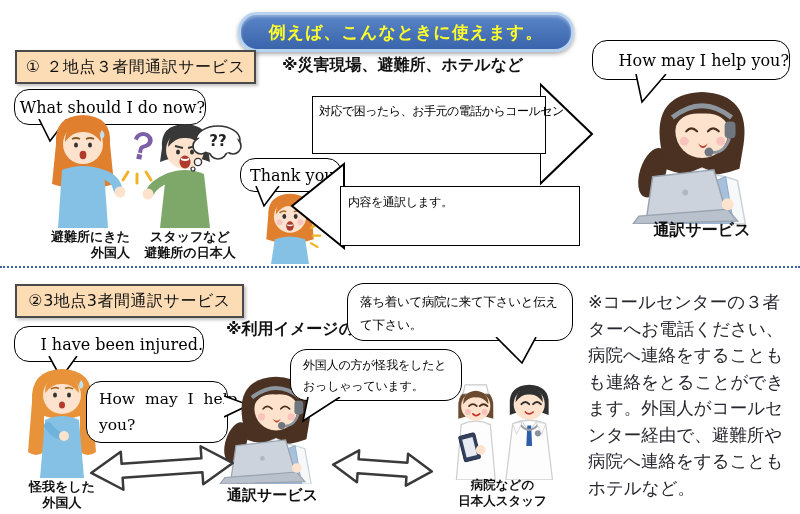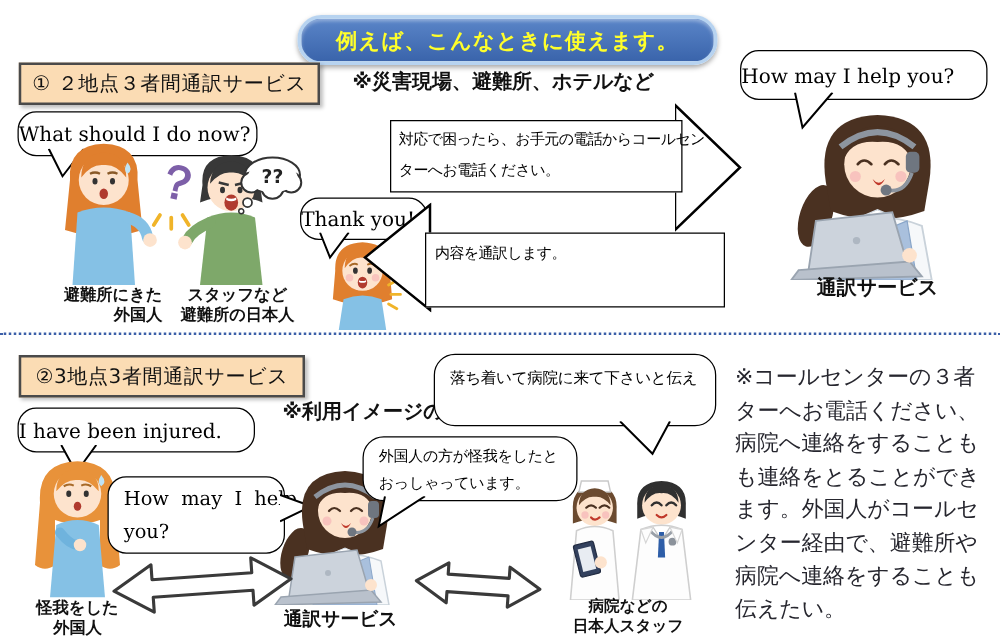--- a/index.html
+++ b/index.html
@@ -9,21 +9,21 @@
   .nowrap{white-space:nowrap;}
   .banner{display:flex;align-items:center;justify-content:center;
           background:linear-gradient(#5a85c8,#3a64ab);border:3px solid #b7d3f0;border-radius:19px;
           box-shadow:0 2px 4px rgba(0,0,0,.35), inset 0 2px 3px rgba(255,255,255,.35);
           color:#ffff2a;font-weight:bold;font-size:17px;letter-spacing:1px;}
   .hdr{display:flex;align-items:center;justify-content:center;background:#fbdcb4;
        border:2px solid #4a4a4a;box-shadow:2px 2px 3px rgba(0,0,0,.25);
        font-size:16px;letter-spacing:.5px;color:#111;}
   .note{font-weight:bold;font-size:16px;color:#111;}
   .bubble{background:#fff;border:1.6px solid #000;border-radius:15px;display:flex;
-          align-items:center;justify-content:flex-start;
+          align-items:center;justify-content:flex-end;
           font-family:"DejaVu Serif","Liberation Serif",serif;font-size:16px;color:#000;}
   .bubble-jp{background:#fff;border:1.6px solid #000;border-radius:17px;
              font-family:"DejaVu Sans","Liberation Sans",sans-serif;color:#000;}
   .arrowbox{background:#fff;border:1.6px solid #000;}
   .atext{font-size:12px;letter-spacing:-.5px;line-height:25px;white-space:nowrap;}
   .lbl{font-weight:bold;text-align:center;font-size:13px;line-height:16px;color:#111;}
   .divider{border-top:2.5px dotted #3b5fa8;height:0;}
   .sidenote{font-size:17.5px;line-height:26.5px;color:#26262e;}
   .sidenote div{white-space:nowrap;}
   .pre{white-space:pre;}
@@ -189,21 +189,20 @@
     <div class="nowrap">スタッフなど</div>
     <div class="nowrap">避難所の日本人</div>
   </div>
 
   <svg class="abs" style="left:540px;top:82px;" width="56" height="104">
     <polygon points="0,2 52,52 0,102" fill="#fff" stroke="#000" stroke-width="2"></polygon>
   </svg>
   <div class="abs arrowbox" style="left:312px;top:96px;width:232px;height:56px;"></div>
   <div class="abs atext" style="left:319px;top:99px;">
     <div>対応で困ったら、お手元の電話からコールセン</div>
-    <div>ターへお電話ください。</div>
   </div>
 
   <div class="abs bubble" style="left:240px;top:158px;width:100px;height:32px;">
     <span class="nowrap">Thank you!</span>
   </div>
   <svg class="abs" style="left:252px;top:186px;" width="30" height="22">
     <polygon points="4,0 27,0 12,20" fill="#fff"></polygon>
       <path d="M4 0 L12 20 L27 0" stroke="#000" stroke-width="1.6" fill="none"></path>
   </svg>
   <svg class="abs" style="left:254px;top:190px;" width="72" height="74" viewBox="0 0 72 78">
@@ -233,35 +232,36 @@
   <div class="abs divider" style="left:0;top:266px;width:800px;"></div>
 
   <div class="abs hdr" style="left:15px;top:284px;width:225px;height:30px;">
     <span class="nowrap">②3地点3者間通訳サービス</span>
   </div>
   <div class="abs note nowrap" style="left:226px;top:319px;">※利用イメージの例</div>
 
   <div class="abs bubble-jp" style="left:347px;top:283px;width:226px;height:58px;padding:6px 12px;box-sizing:border-box;
        font-size:12.5px;letter-spacing:-.3px;line-height:23px;">
     <div class="nowrap">落ち着いて病院に来て下さいと伝え</div>
+    <div class="nowrap">て下さい。</div>
   </div>
   <svg class="abs" style="left:492px;top:337px;" width="48" height="28">
     <polygon points="4,0 44,0 30,26" fill="#fff"></polygon>
       <path d="M4 0 L30 26 L44 0" stroke="#000" stroke-width="1.6" fill="none"></path>
   </svg>
 
   <div class="abs sidenote" style="left:588px;top:289px;width:210px;">
     <div>※コールセンターの３者</div>
     <div>ターへお電話ください、</div>
     <div>病院へ連絡をすることも</div>
     <div>も連絡をとることができ</div>
     <div>ます。外国人がコールセ</div>
     <div>ンター経由で、避難所や</div>
     <div>病院へ連絡をすることも</div>
-    <div>伝えたい。</div>
+    <div>ホテルなど。</div>
   </div>
 
   <div class="abs bubble" style="left:14px;top:326px;width:188px;height:34px;">
     <span class="nowrap">I have been injured.</span>
   </div>
   <svg class="abs" style="left:46px;top:356px;" width="34" height="24">
     <polygon points="3,0 31,0 15,22" fill="#fff"></polygon>
       <path d="M3 0 L15 22 L31 0" stroke="#000" stroke-width="1.6" fill="none"></path>
   </svg>
 

